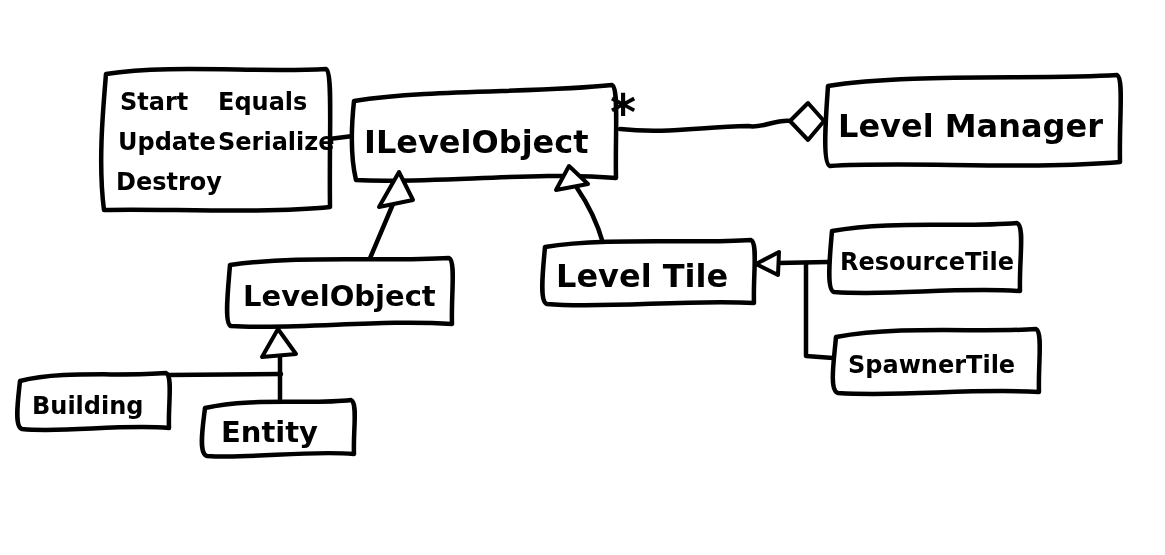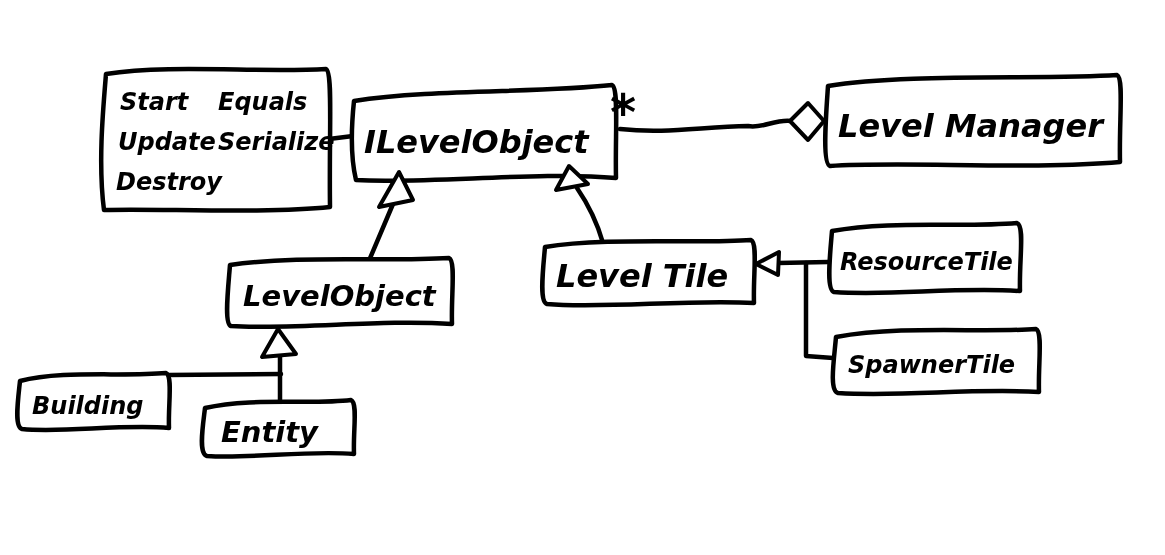--- a/index.html
+++ b/index.html
@@ -8,21 +8,20 @@
     background: #ffffff;
     width: 1165px;
     height: 555px;
     overflow: hidden;
   }
   .canvas-wrap {
     position: relative;
     width: 1110px;
     height: 555px;
     background: #ffffff;
-    font-style: italic;
   }
   svg {
     display: block;
   }
   .ink {
     stroke: #000000;
     stroke-width: 4.5;
     fill: none;
     stroke-linecap: round;
     stroke-linejoin: round;

